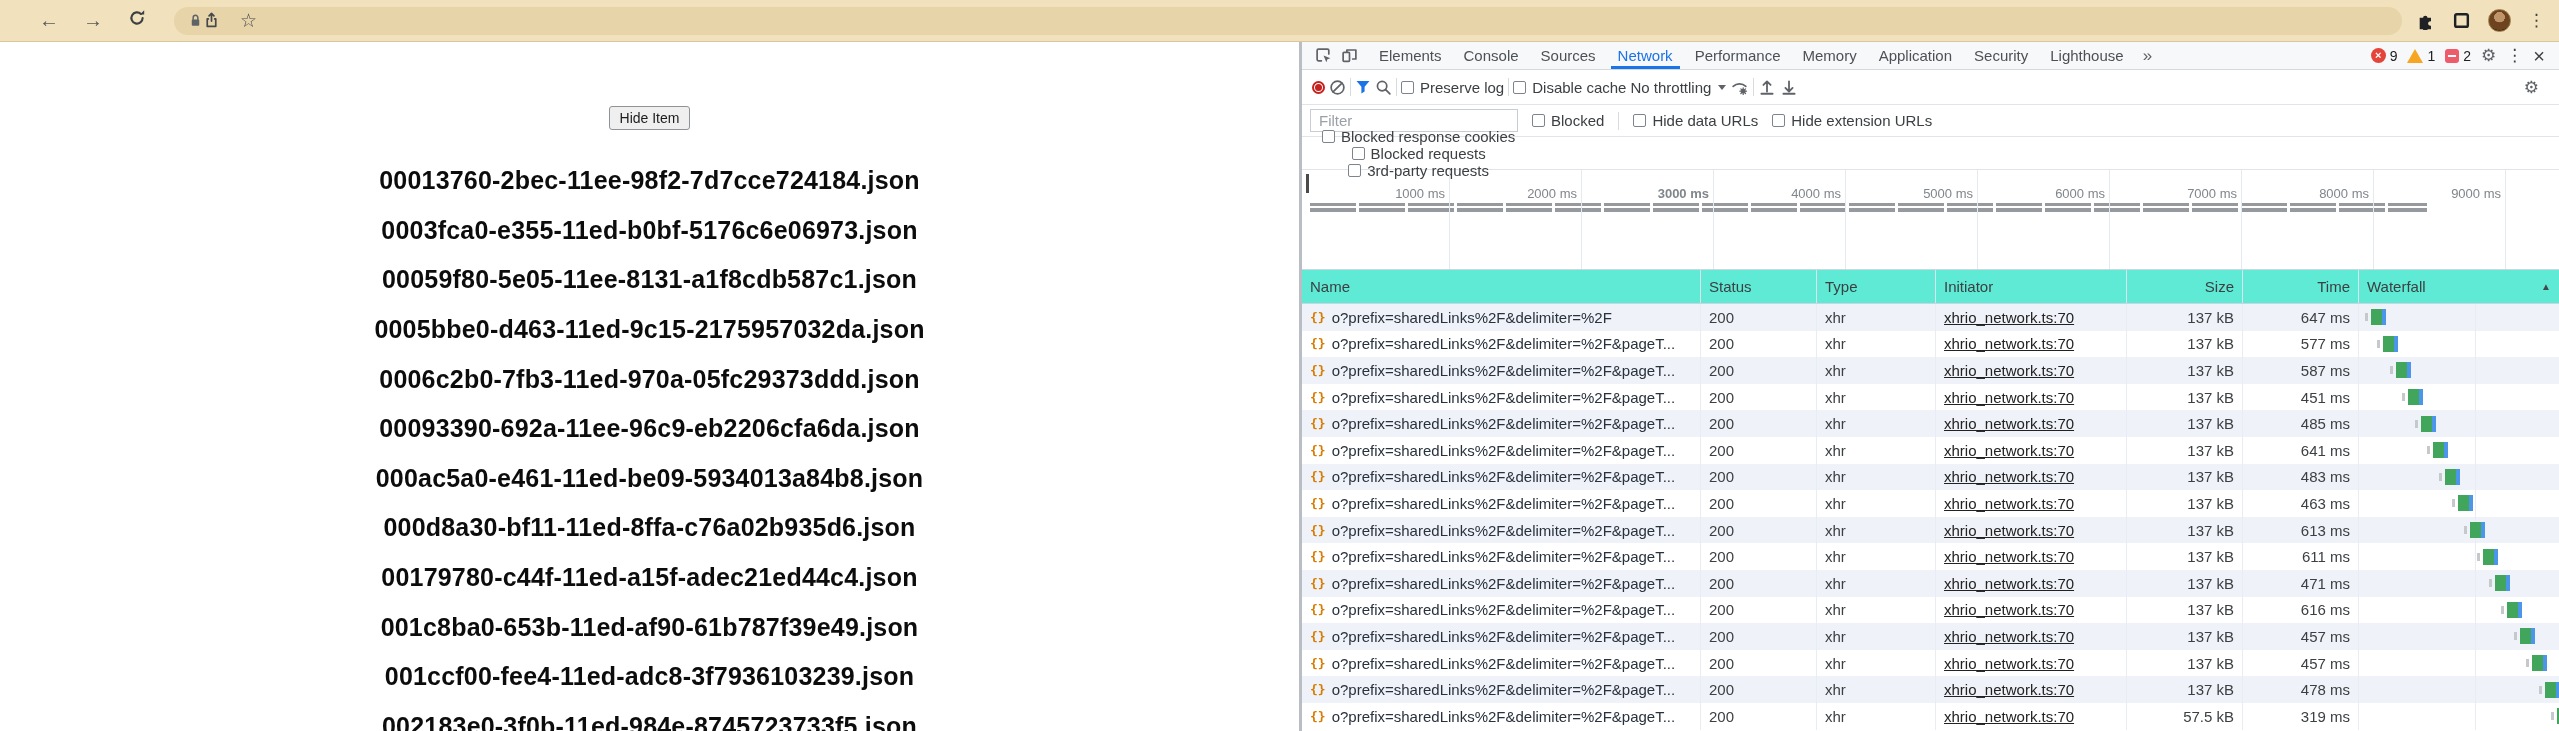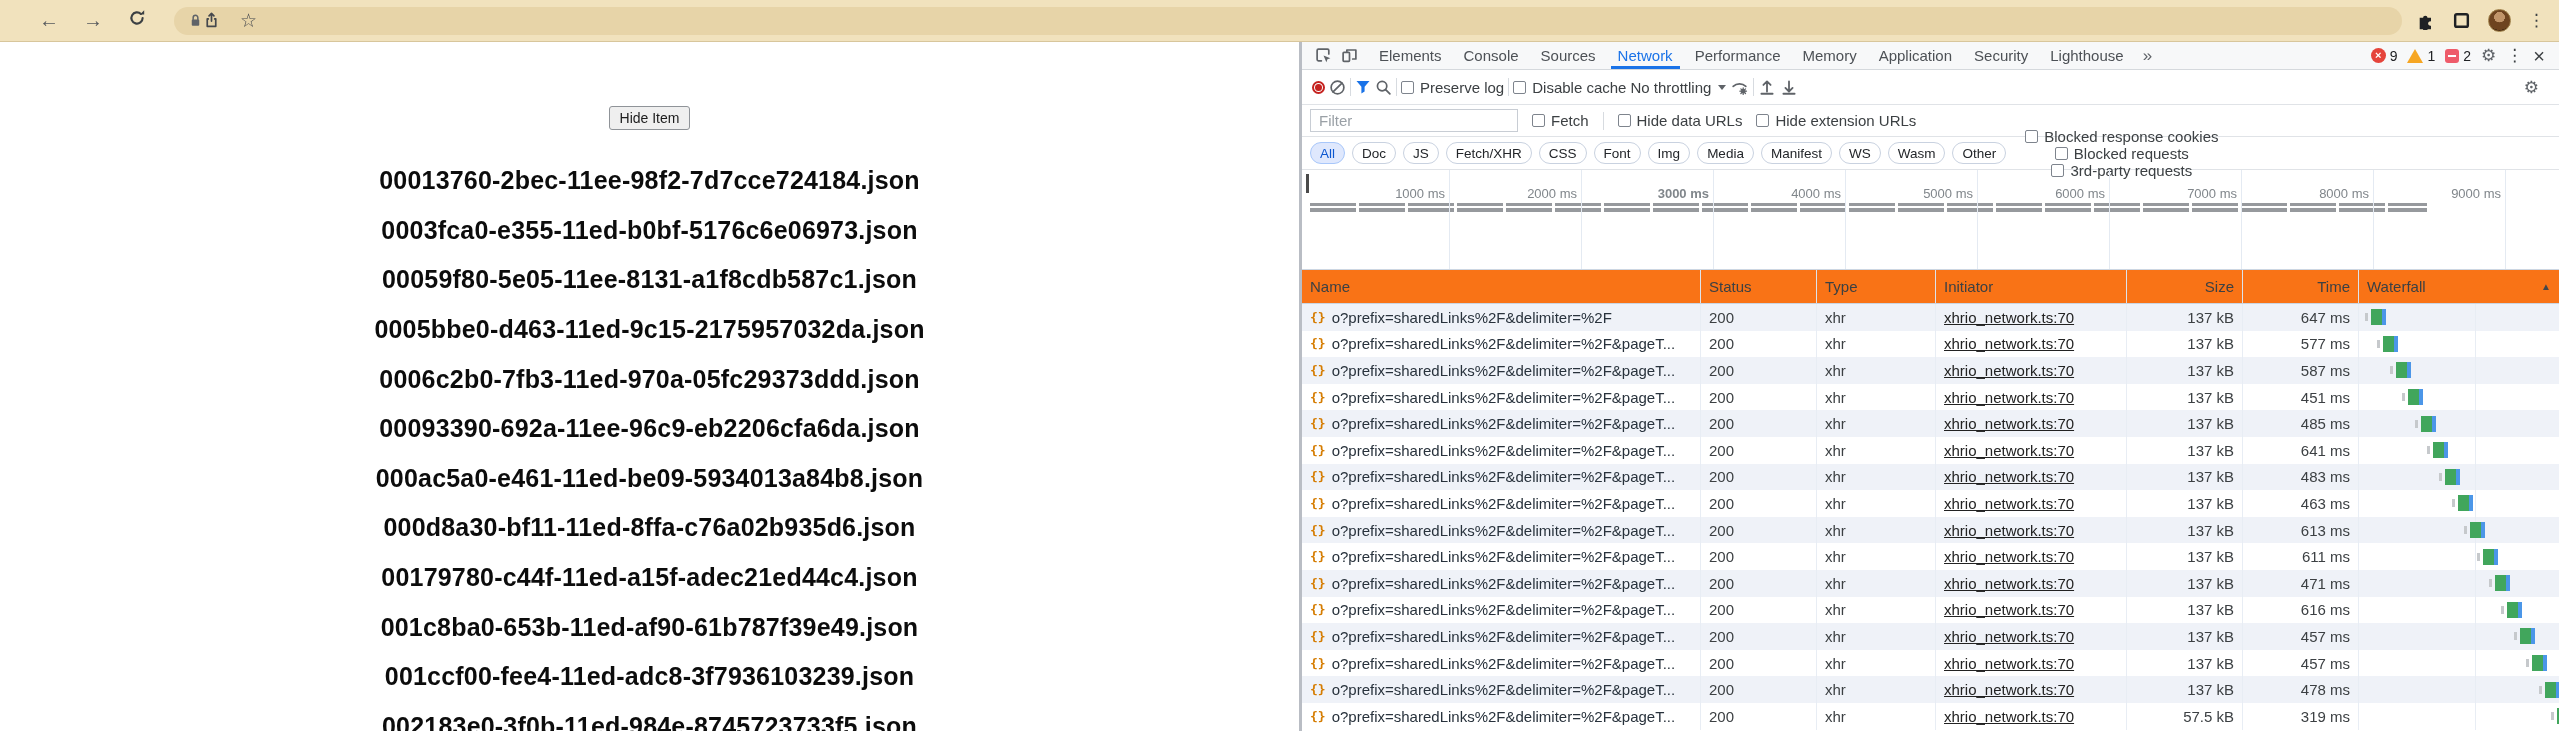--- a/index.html
+++ b/index.html
@@ -74,21 +74,21 @@
   .gridline { position:absolute; top:0; bottom:0; width:1px; background:#e4eaf2; }
   .tick-label { position:absolute; top:10px; height:28px; width:84px; text-align:right; font-size:13px; color:#80868b; line-height:28px; }
   #ruler-marker { position:absolute; left:4px; top:4px; width:3px; height:19px; background:#4a4a4a; }
   #overview-bar { position:absolute; left:8px; top:33px; height:9px; width:1117px;
     background:
       repeating-linear-gradient(90deg, rgba(0,0,0,0) 0 46px, #ffffff 46px 49px),
       linear-gradient(180deg, #96999d 0 3.5px, #ffffff 3.5px 5px, #96999d 5px 100%); }
 
   
   .ngrid { display:grid; grid-template-columns:399px 116px 119px 191px 116px 116px 1fr; }
-  #dt-header { height:34px; background:#f97316; border-bottom:1px solid #cbd5e1; font-size:15px; color:#3c4043; }
+  #dt-header { height:34px; background:#5eead4; border-bottom:1px solid #cbd5e1; font-size:15px; color:#3c4043; }
   #dt-header > div { display:flex; align-items:center; padding:0 8px; border-right:1px solid #dde3ec; white-space:nowrap; overflow:hidden; }
   #dt-header > div:last-child { border-right:none; justify-content:space-between; }
   #dt-header .num { justify-content:flex-end; }
   .sort-arrow { font-size:10px; color:#44474b; }
   #dt-rows { flex:1; overflow:hidden; }
   .nrow { height:26.6px; font-size:15px; color:#3c4043; }
   .nrow.odd { background:#eff2f8; }
   .nrow > div { display:flex; align-items:center; padding:0 8px; border-right:1px solid #e8edf4; white-space:nowrap; overflow:hidden; }
   .nrow > div:last-child { border-right:none; }
   .nrow .num { justify-content:flex-end; }
@@ -251,48 +251,34 @@
       <svg width="18" height="18" viewBox="0 0 16 16">
           <path class="st" d="M8 3v9M4.8 8.8 8 12l3.2-3.2M3 14h10"></path>
         </svg>
       <span class="gear" id="toolbar-gear">⚙</span>
     </div>
 
     <div id="dt-filterrow">
       <input id="filter-input" placeholder="Filter" style="">
       <label class="tool-label">
           <span class="cbx"></span>
-          <span>Fetch</span>
+          <span>Blocked</span>
         </label>
       <span class="vsep"></span>
       <label class="tool-label">
           <span class="cbx"></span>
           <span>Hide data URLs</span>
         </label>
       <label class="tool-label">
           <span class="cbx"></span>
           <span>Hide extension URLs</span>
         </label>
     </div>
 
     <div id="dt-chiprow">
-      <span id="chips" style="display:flex;gap:7px;align-items:center">
-          <span class="chip sel">All</span>
-          <span class="chip">Doc</span>
-          <span class="chip">JS</span>
-          <span class="chip">Fetch/XHR</span>
-          <span class="chip">CSS</span>
-          <span class="chip">Font</span>
-          <span class="chip">Img</span>
-          <span class="chip">Media</span>
-          <span class="chip">Manifest</span>
-          <span class="chip">WS</span>
-          <span class="chip">Wasm</span>
-          <span class="chip">Other</span>
-        </span>
       <span class="chiprow-cbs" id="chip-cbs">
           <label class="tool-label">
             <span class="cbx"></span>
             <span>Blocked response cookies</span>
           </label>
           <label class="tool-label">
             <span class="cbx"></span>
             <span>Blocked requests</span>
           </label>
           <label class="tool-label">

